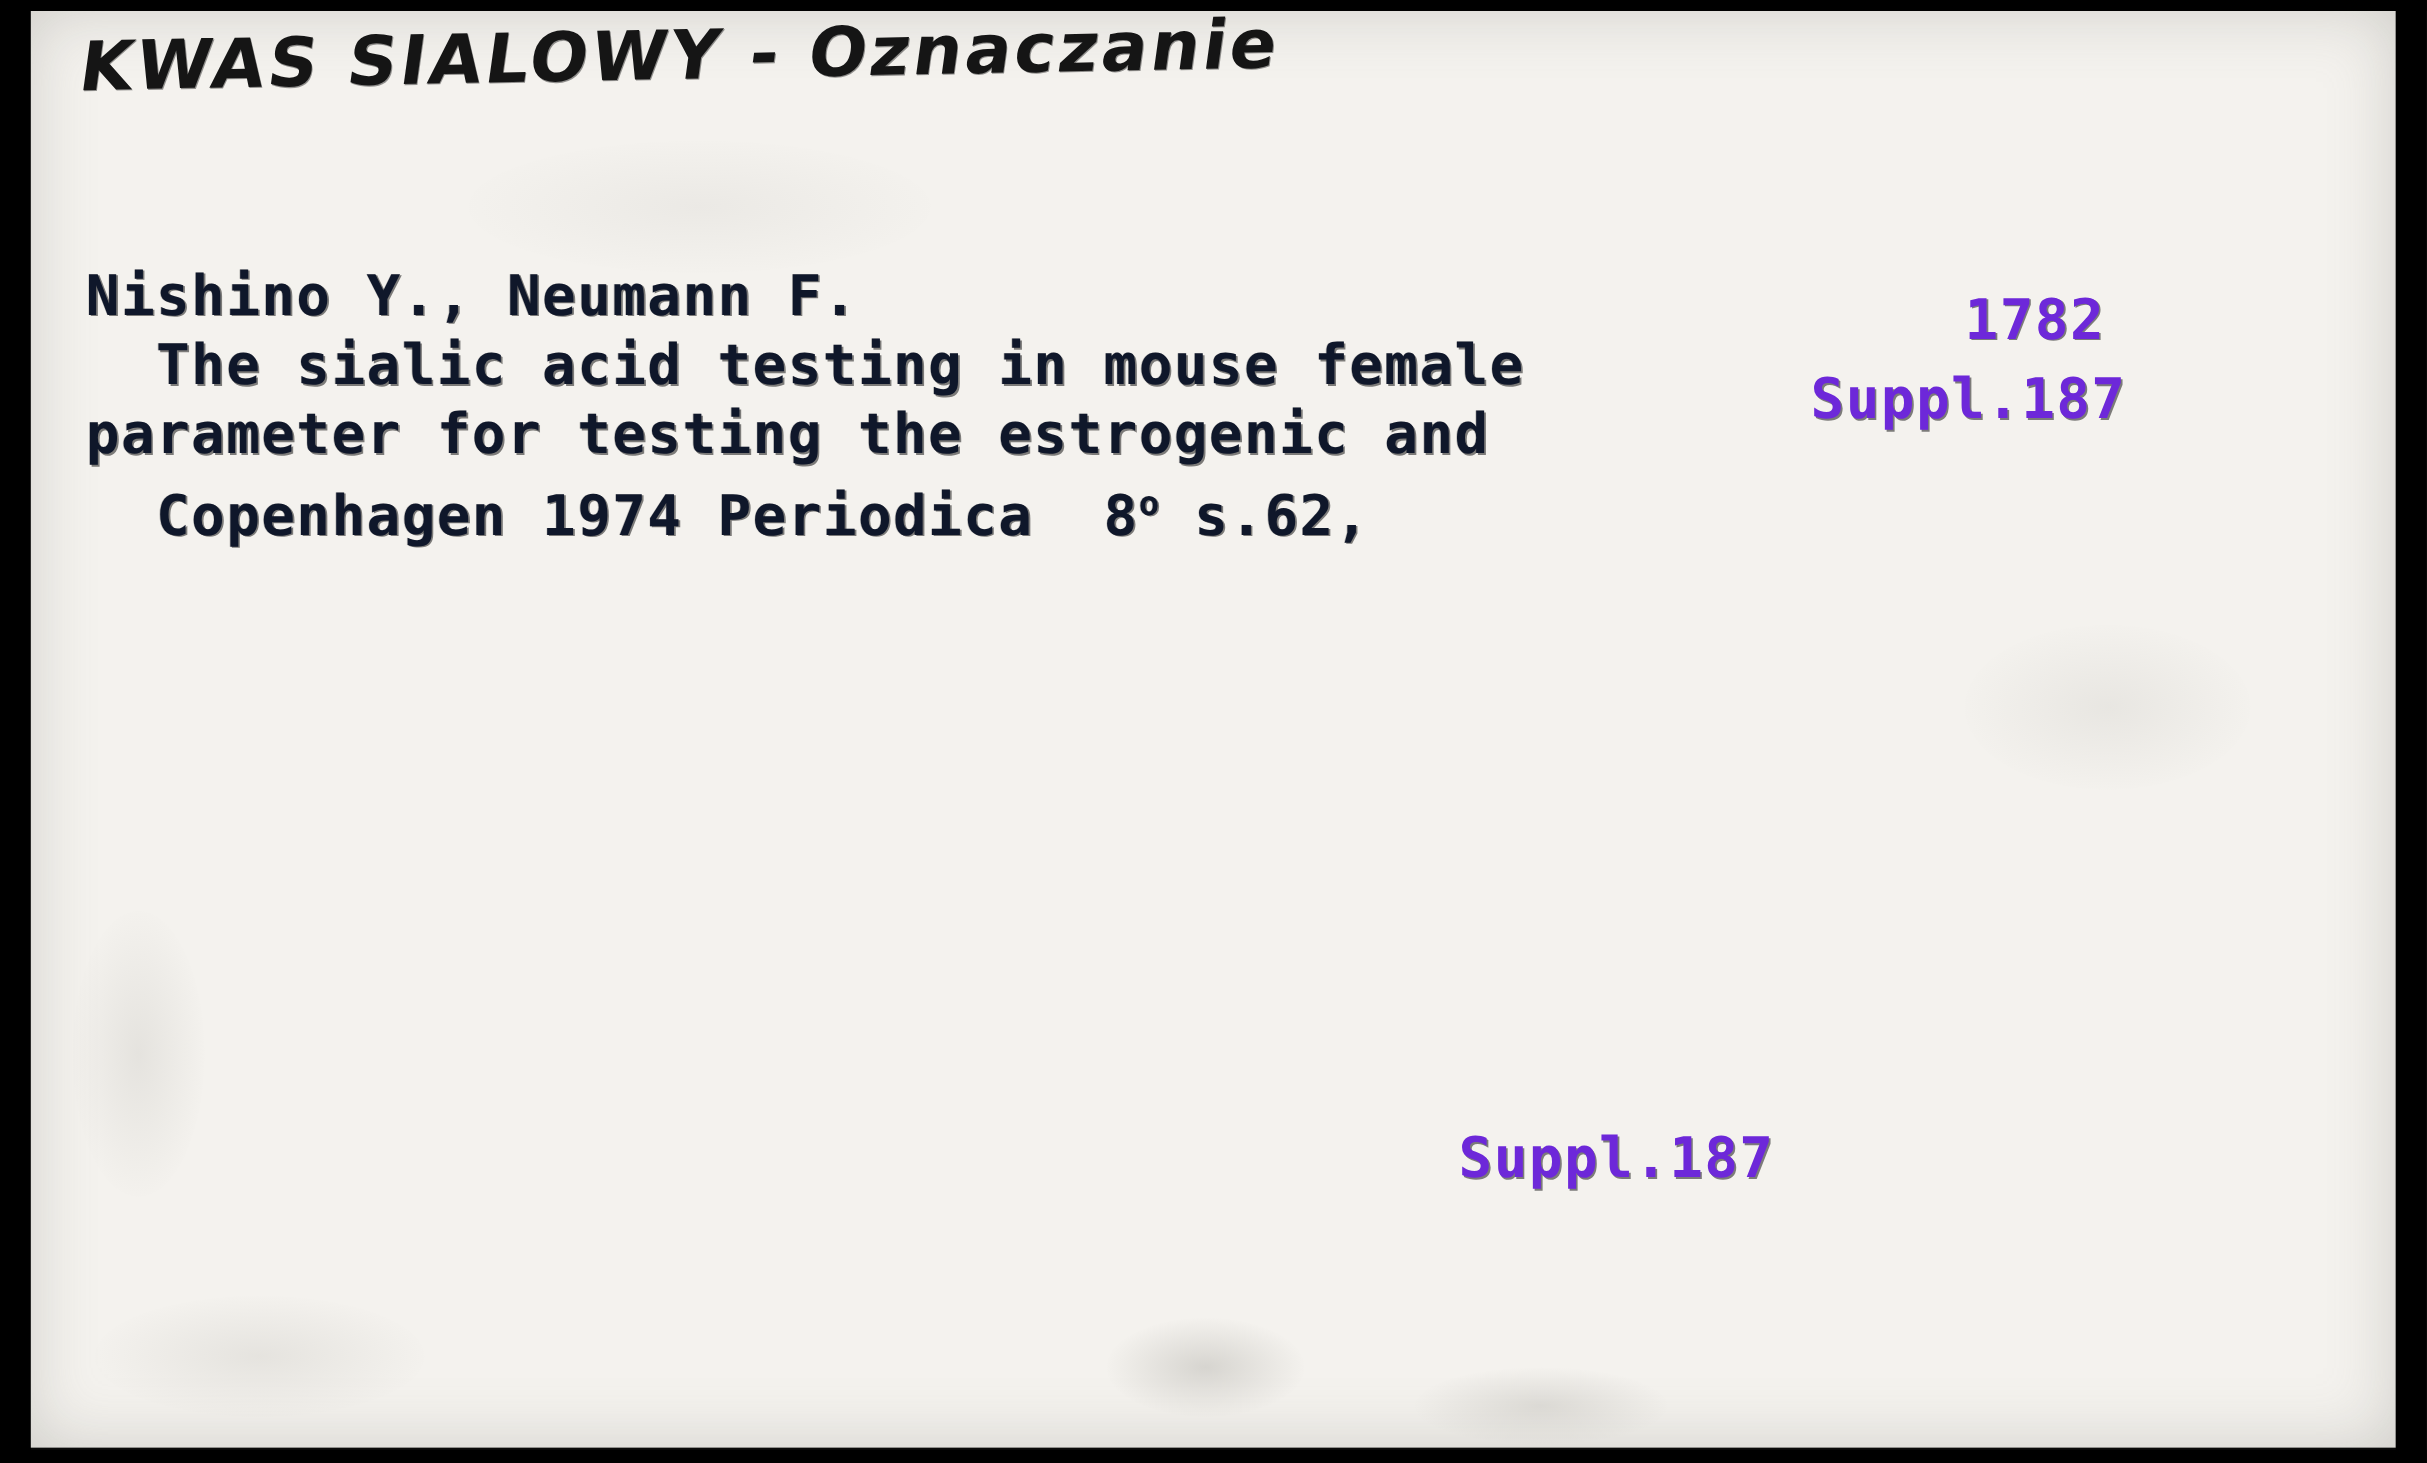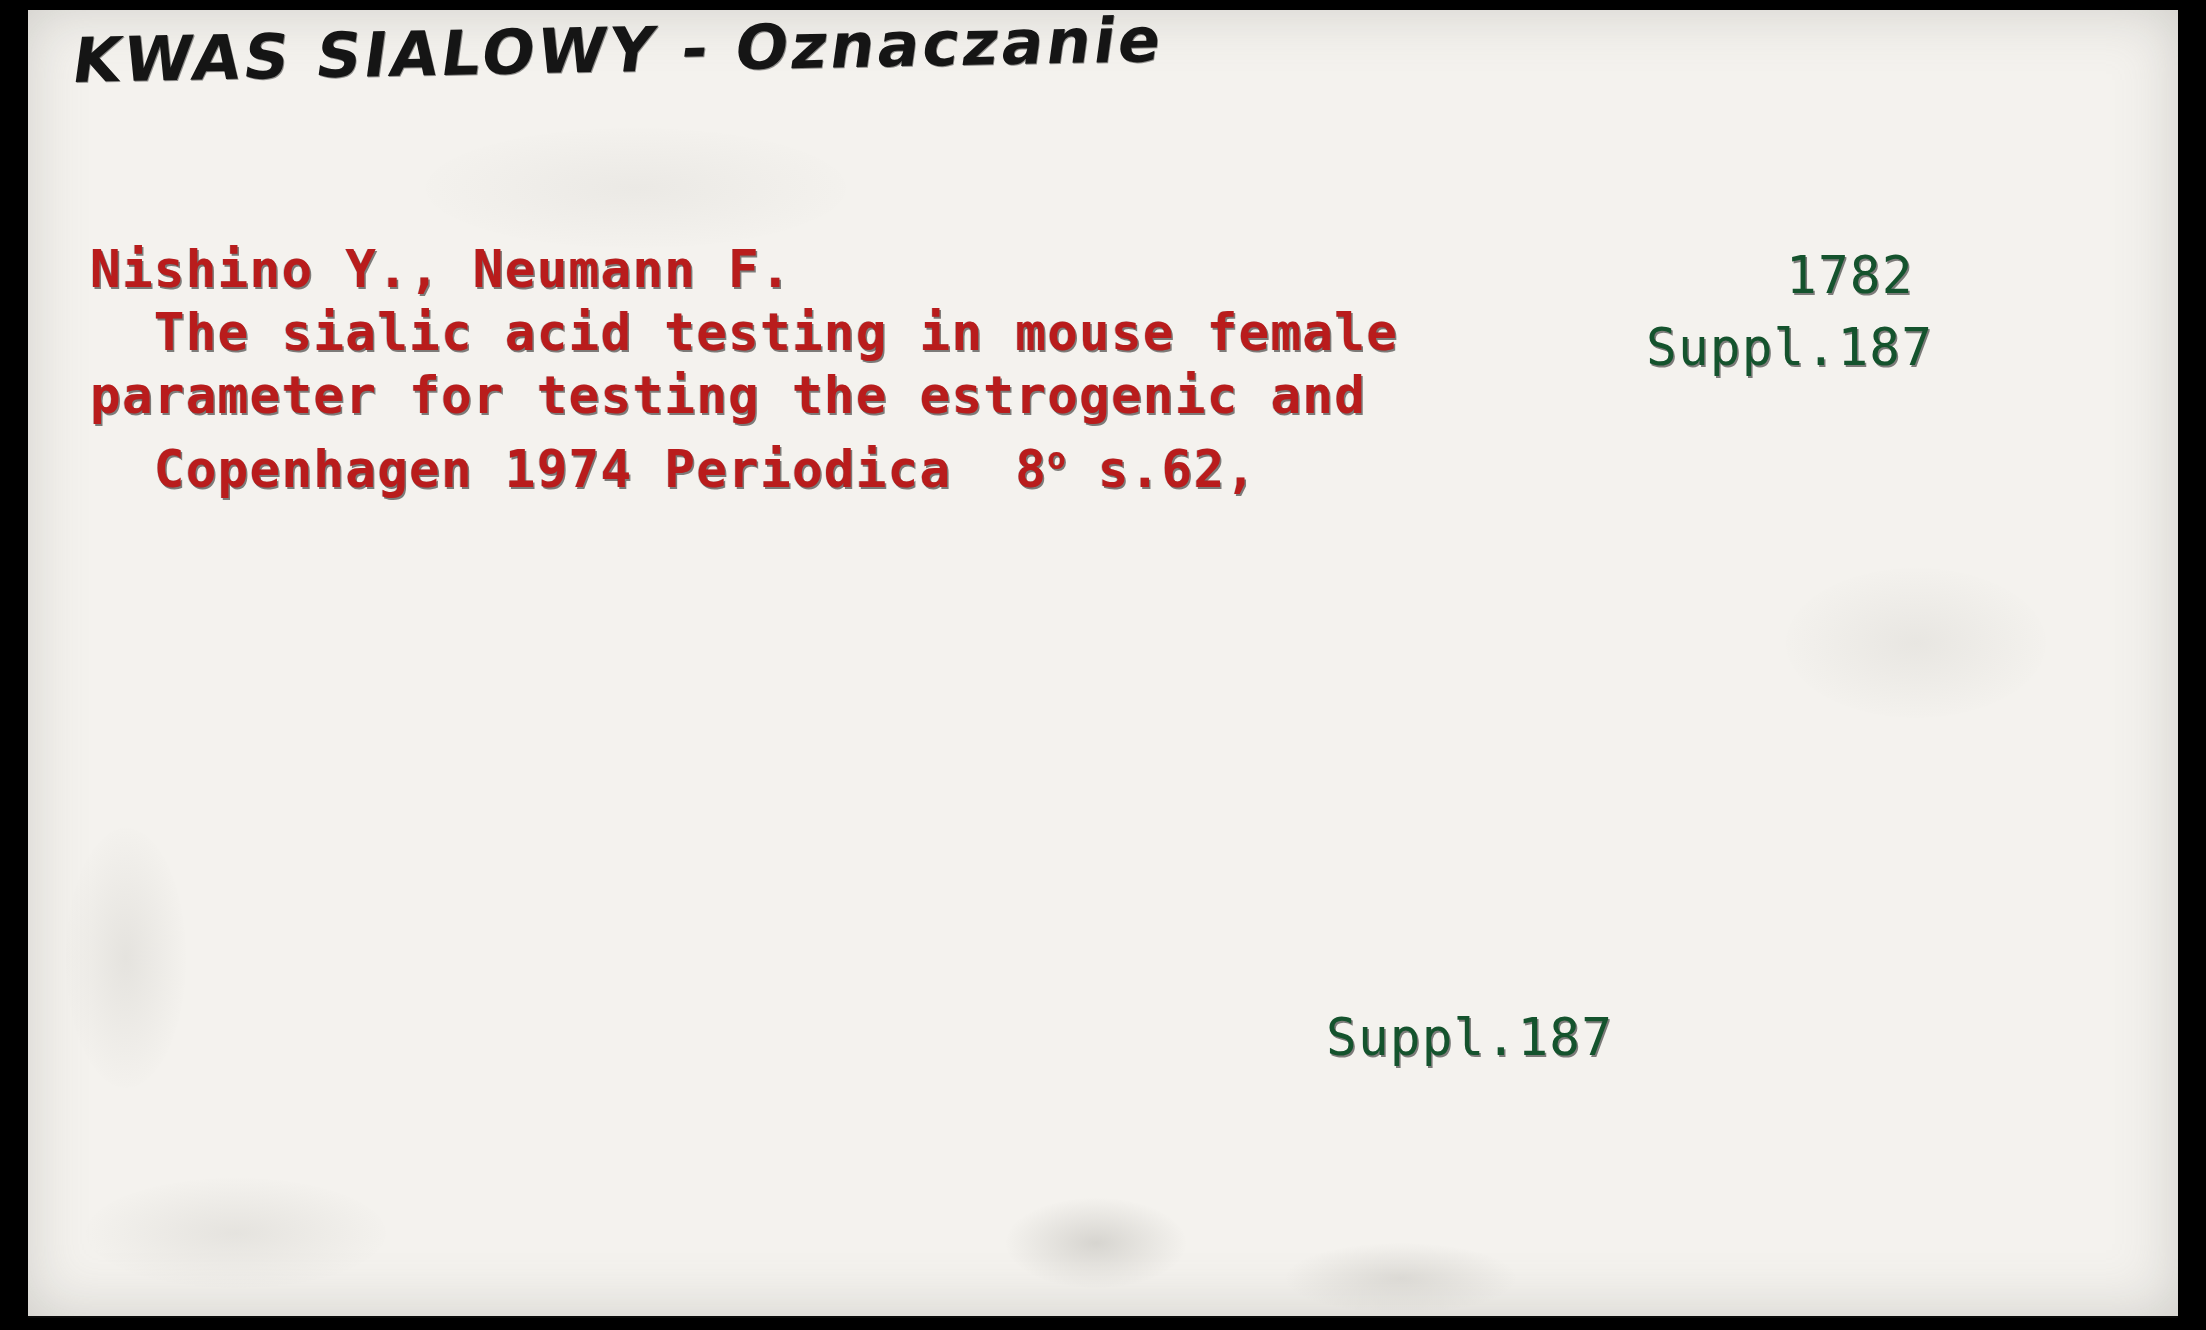--- a/index.html
+++ b/index.html
@@ -66,48 +66,49 @@
     color: #151515;
     white-space: nowrap;
     transform: skewX(-9deg) rotate(-1.1deg);
     transform-origin: left top;
     text-shadow: 1px 1px 0 rgba(20,20,20,0.45);
   }
 
   
   .typed {
     position: absolute;
-    left: 64px;
+    left: 52px;
     top: 230px;
     width: 2080px;
     font-family: "DejaVu Sans Mono", monospace;
     font-size: 51px;
     font-weight: 700;
     line-height: 63px;
-    color: #b91c1c;
+    color: #0f172a;
     letter-spacing: 1.2px;
     text-shadow: 1.5px 1.5px 0.5px rgba(25,25,25,0.55), -0.6px 0 0 rgba(30,30,30,0.25);
   }
 
   .typed-row {
     position: relative;
     white-space: pre;
     height: 63px;
   }
 
   
   .right-col {
     position: absolute;
     font-family: "DejaVu Sans Mono", monospace;
     font-size: 51px;
-    font-weight: 400;
-    color: #14532d;
+    font-weight: 700;
+    color: #6d28d9;
     letter-spacing: 1.2px;
     white-space: pre;
     text-shadow: 1.5px 1.5px 0.5px rgba(25,25,25,0.55);
+    margin-top: 16px;
   }
   .num-1782    { left: 1760px; top: 238px; }
   .suppl-top   { left: 1620px; top: 310px; }
   .suppl-bot   { left: 1300px; top: 1000px; }
 
   .sup {
     font-size: 31px;
     vertical-align: super;
     letter-spacing: 0;
   }

